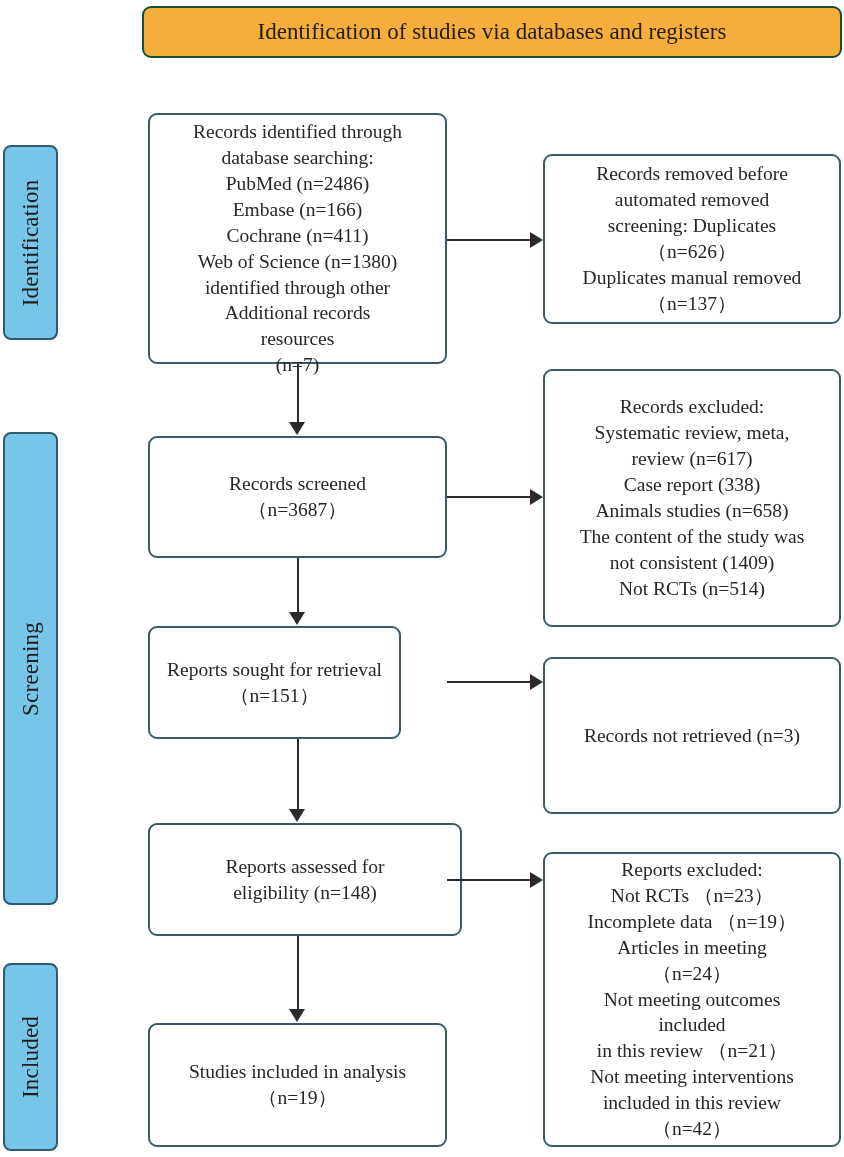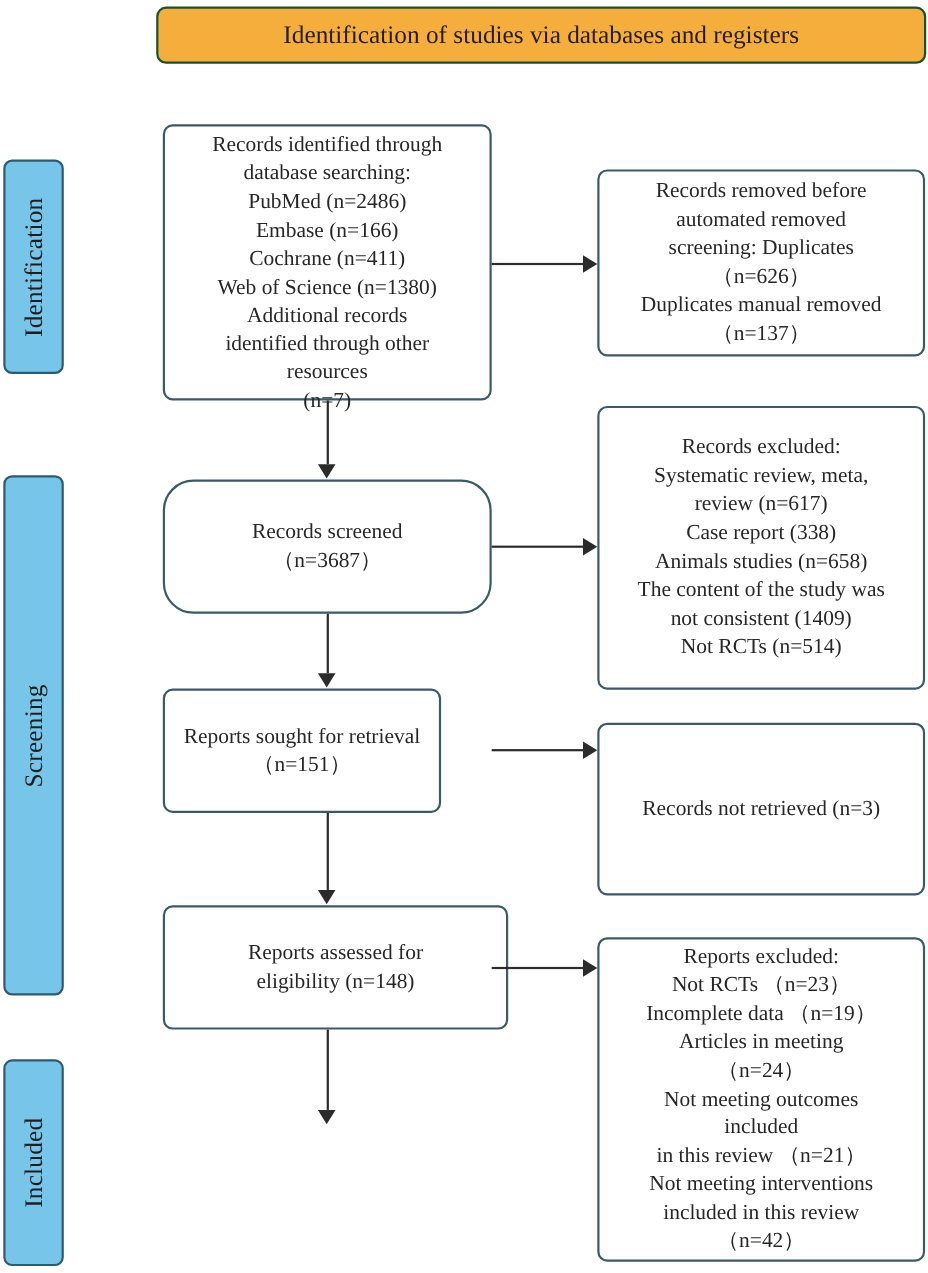--- a/index.html
+++ b/index.html
@@ -121,48 +121,54 @@
   </div>
 
   <div class="flow-box top-aligned" style="left:148px; top:113px; width:299px; height:251px;">
     <div class="box-text">
       <span class="ln">Records identified through</span>
       <span class="ln">database searching:</span>
       <span class="ln">PubMed (n=2486)</span>
       <span class="ln">Embase (n=166)</span>
       <span class="ln">Cochrane (n=411)</span>
       <span class="ln">Web of Science (n=1380)</span>
+      <span class="ln">identified through other</span>
       <span class="ln">Additional records</span>
-      <span class="ln">identified through other</span>
       <span class="ln">resources</span>
       <span class="ln">(n=7)</span>
     </div>
   </div>
 
-  <div class="flow-box" style="left:148px; top:436px; width:299px; height:122px;border-radius:28px;">
+  <div class="flow-box" style="left:148px; top:436px; width:299px; height:122px;">
     <div class="box-text">
       <span class="ln">Records screened</span>
       <span class="ln">（n=3687）</span>
     </div>
   </div>
 
   <div class="flow-box" style="left:148px; top:626px; width:253px; height:113px;">
     <div class="box-text">
       <span class="ln">Reports sought for retrieval</span>
       <span class="ln">（n=151）</span>
     </div>
   </div>
 
   <div class="flow-box" style="left:148px; top:823px; width:314px; height:113px;">
     <div class="box-text">
       <span class="ln">Reports assessed for</span>
       <span class="ln">eligibility (n=148)</span>
     </div>
   </div>
 
+  <div class="flow-box" style="left:148px; top:1023px; width:299px; height:124px;">
+    <div class="box-text">
+      <span class="ln">Studies included in analysis</span>
+      <span class="ln">（n=19）</span>
+    </div>
+  </div>
 
   <div class="flow-box" style="left:543px; top:154px; width:298px; height:170px;">
     <div class="box-text">
       <span class="ln">Records removed before</span>
       <span class="ln">automated removed</span>
       <span class="ln">screening: Duplicates</span>
       <span class="ln">（n=626）</span>
       <span class="ln">Duplicates manual removed</span>
       <span class="ln">（n=137）</span>
     </div>

